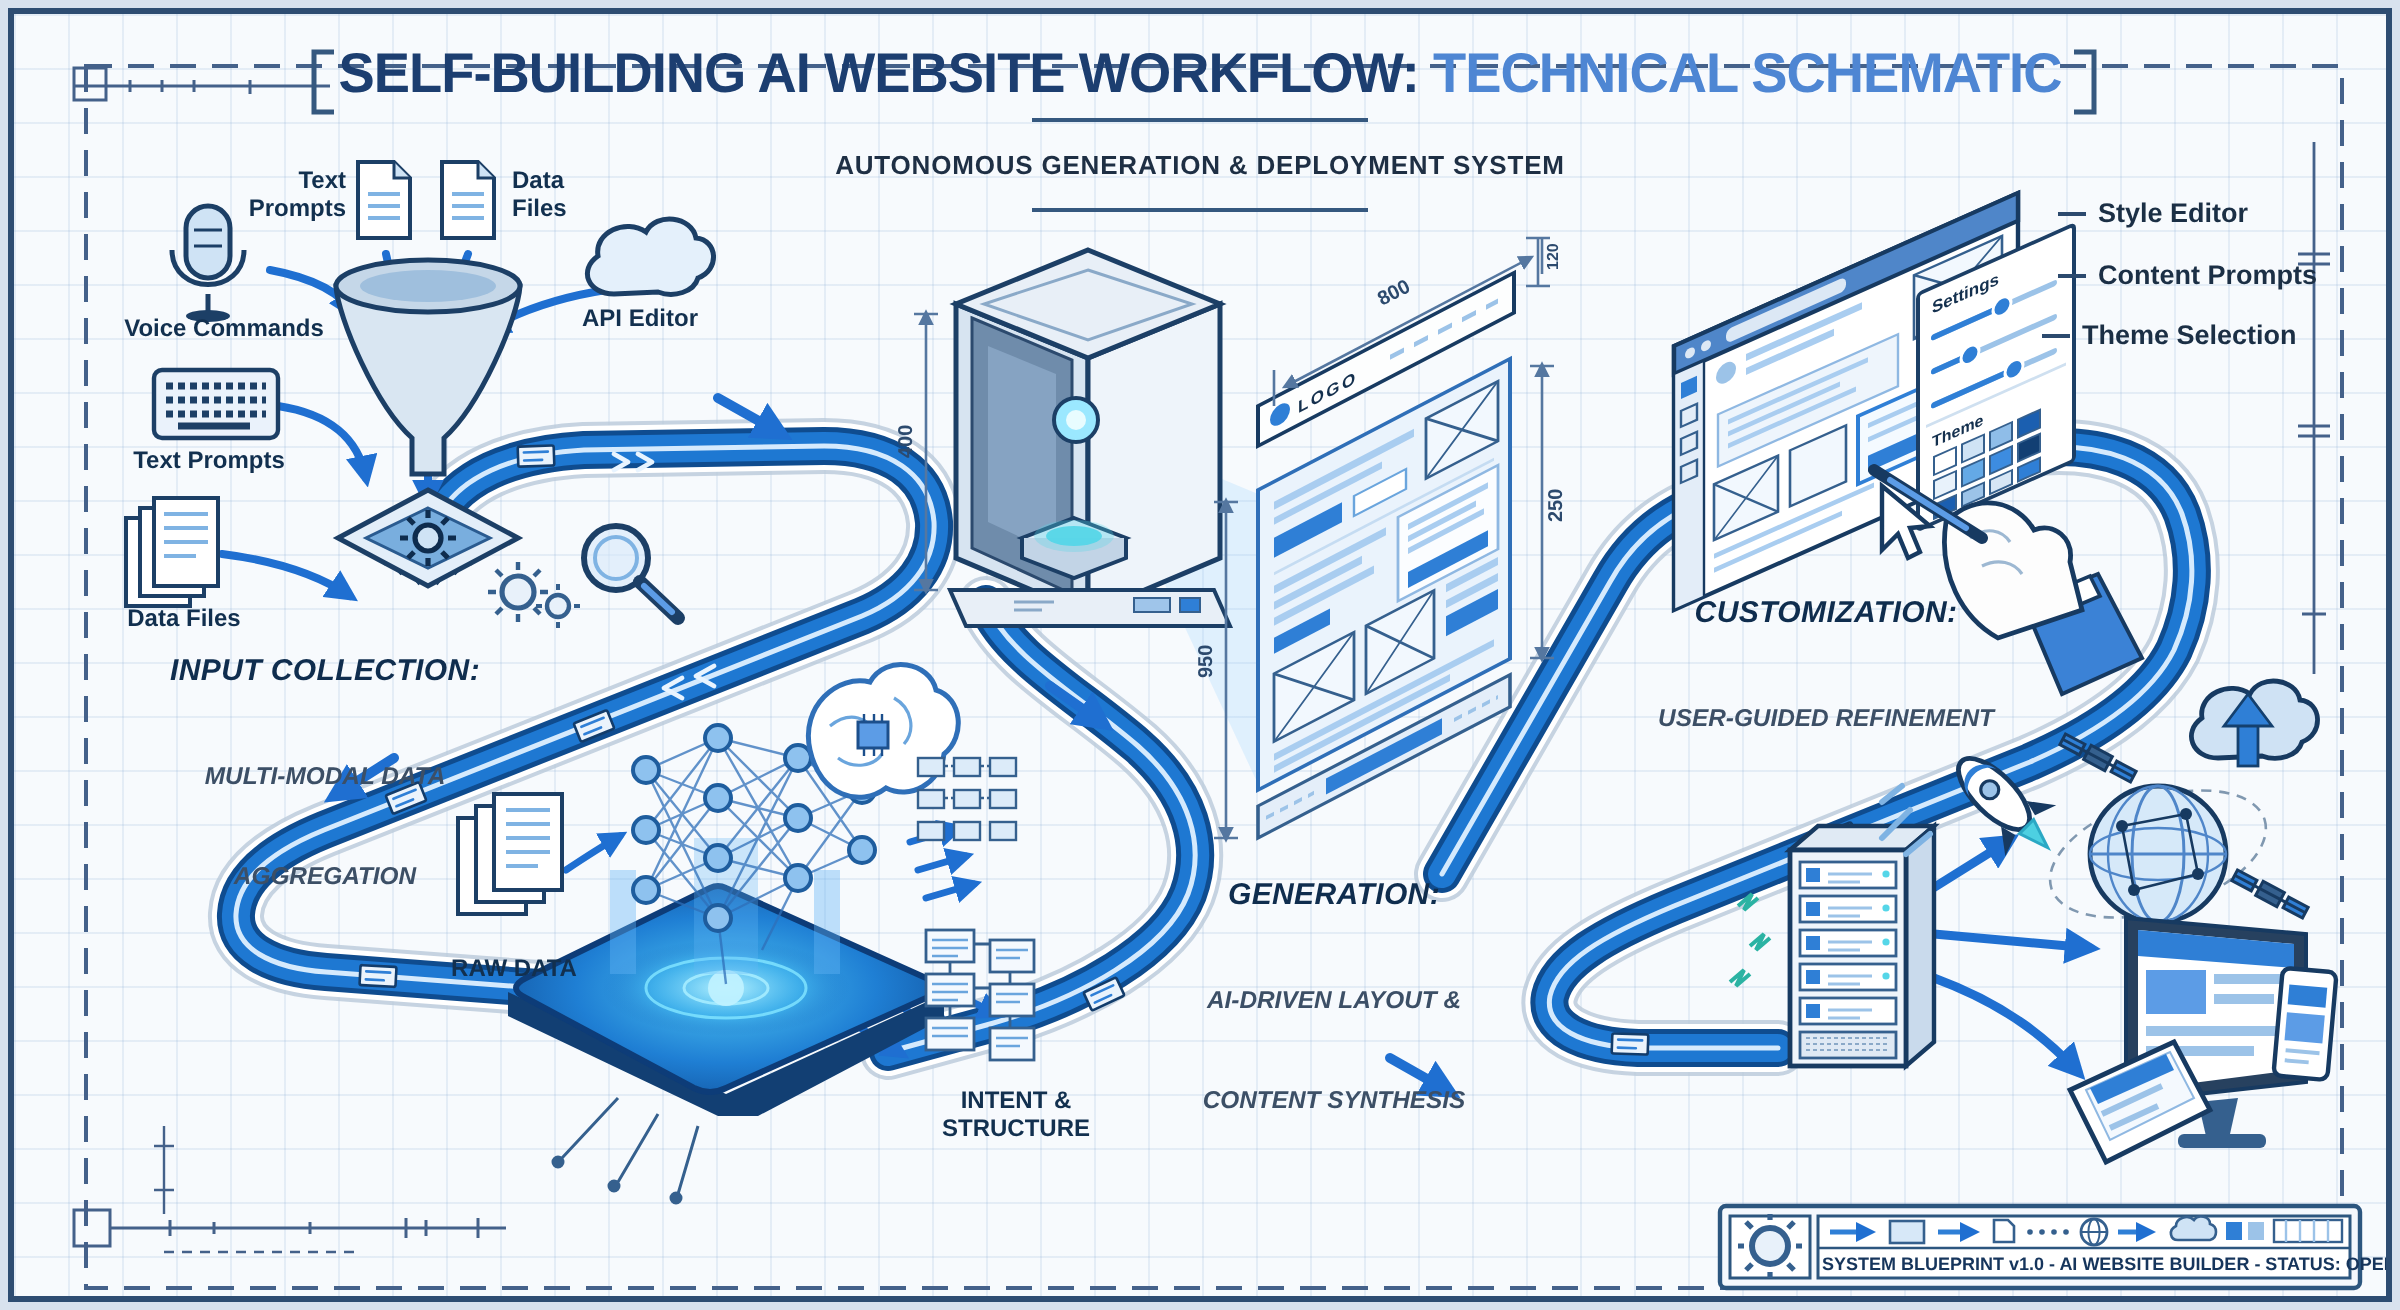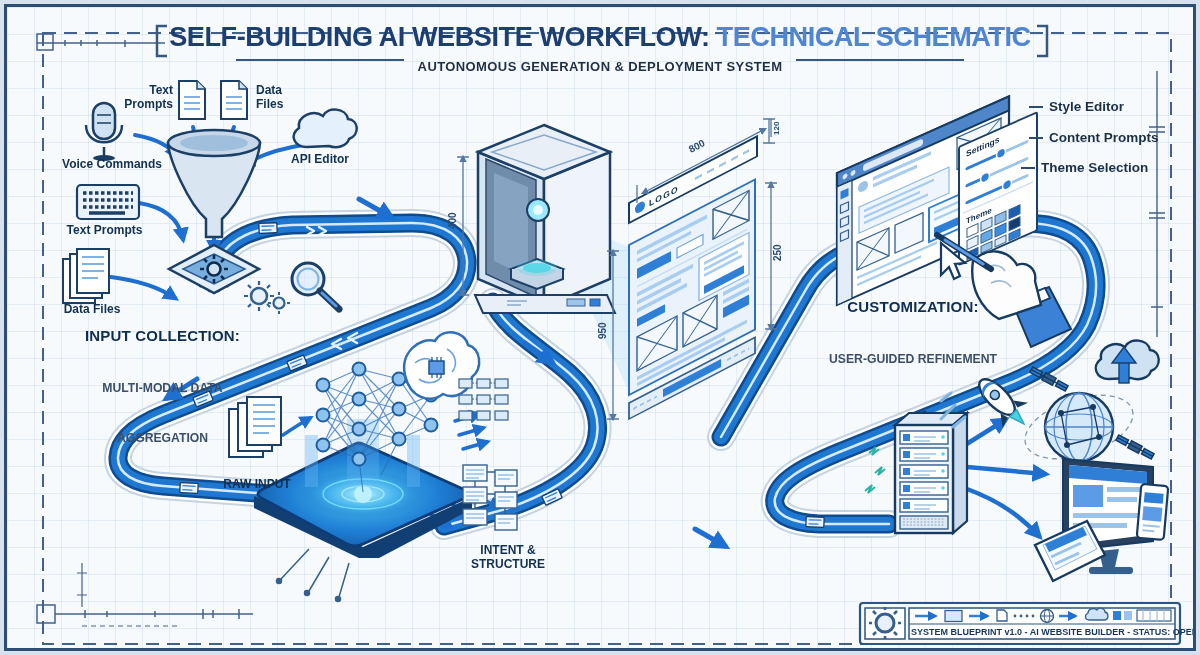--- a/index.html
+++ b/index.html
@@ -9,25 +9,25 @@
     background-color:#f7fafd;
     background-image:linear-gradient(rgba(130,165,210,.16) 1px,transparent 1px),
                      linear-gradient(90deg,rgba(130,165,210,.16) 1px,transparent 1px);
     background-size:27px 27px;}
   svg.art{position:absolute;left:0;top:0;z-index:1;}
   .txt{position:absolute;z-index:2;}
   .title-row{left:0;right:0;top:14px;text-align:center;white-space:nowrap;letter-spacing:-.5px;
              font-weight:800;font-size:28px;transform:scaleX(.97);}
   .title-main{color:#1c3e70;}
   .title-accent{color:#4e86d3;}
-  .subtitle-row{left:0;right:0;top:52px;display:flex;align-items:flex-start;justify-content:center;gap:14px;}
+  .subtitle-row{left:0;right:0;top:52px;display:flex;align-items:center;justify-content:center;gap:14px;flex-direction:column;}
   .subtitle{font-weight:700;font-size:13px;color:#1e2f44;letter-spacing:.4px;}
   .hline{width:168px;height:2px;background:#35587f;}
   .lbl{font-weight:700;font-size:12px;line-height:1.18;color:#12304f;text-align:center;}
-  .stage{text-align:center;}
+  .stage{text-align:center;font-style:italic;}
   .stage .h{font-weight:800;font-size:15px;line-height:1.25;color:#0f2d4e;letter-spacing:.2px;}
   .stage .s{font-weight:700;font-size:12.2px;line-height:1.25;color:#3c4f66;margin-top:35px;}
   .callout{font-weight:600;font-size:13.5px;color:#1b2f45;white-space:nowrap;}
   .statusbar-text{font-weight:700;font-size:9px;color:#16355c;text-align:center;white-space:nowrap;}
 </style>
 </head>
 <body>
 
 <div class="frame">
 <div class="canvas">
@@ -610,27 +610,32 @@
 <div class="txt lbl" style="left:280px;top:145px;width:66px;">API Editor</div>
 <div class="txt lbl" style="left:40px;top:216px;width:115px;">Text Prompts</div>
 <div class="txt lbl" style="left:35px;top:295px;width:100px;">Data Files</div>
 
 <div class="txt stage" style="left:58px;top:320px;width:195px;">
   <div class="h">INPUT COLLECTION:</div>
   <div class="s">MULTI-MODAL DATA</div>
   <div class="s">AGGREGATION</div>
 </div>
 
-<div class="txt lbl" style="left:205px;top:470px;width:90px;">RAW INPUT</div>
+<div class="txt lbl" style="left:205px;top:470px;width:90px;">RAW DATA</div>
 <div class="txt lbl" style="left:455px;top:536px;width:92px;">
   <div>INTENT &amp;</div>
   <div>STRUCTURE</div>
 </div>
 
 
+<div class="txt stage" style="left:560px;top:432px;width:200px;">
+  <div class="h">GENERATION:</div>
+  <div class="s">AI-DRIVEN LAYOUT &amp;</div>
+  <div class="s">CONTENT SYNTHESIS</div>
+</div>
 
 <div class="txt stage" style="left:800px;top:291px;width:212px;">
   <div class="h">CUSTOMIZATION:</div>
   <div class="s">USER-GUIDED REFINEMENT</div>
 </div>
 
 
 <div class="txt callout" style="left:1042px;top:92px;">Style Editor</div>
 <div class="txt callout" style="left:1042px;top:123px;">Content Prompts</div>
 <div class="txt callout" style="left:1034px;top:153px;">Theme Selection</div>

